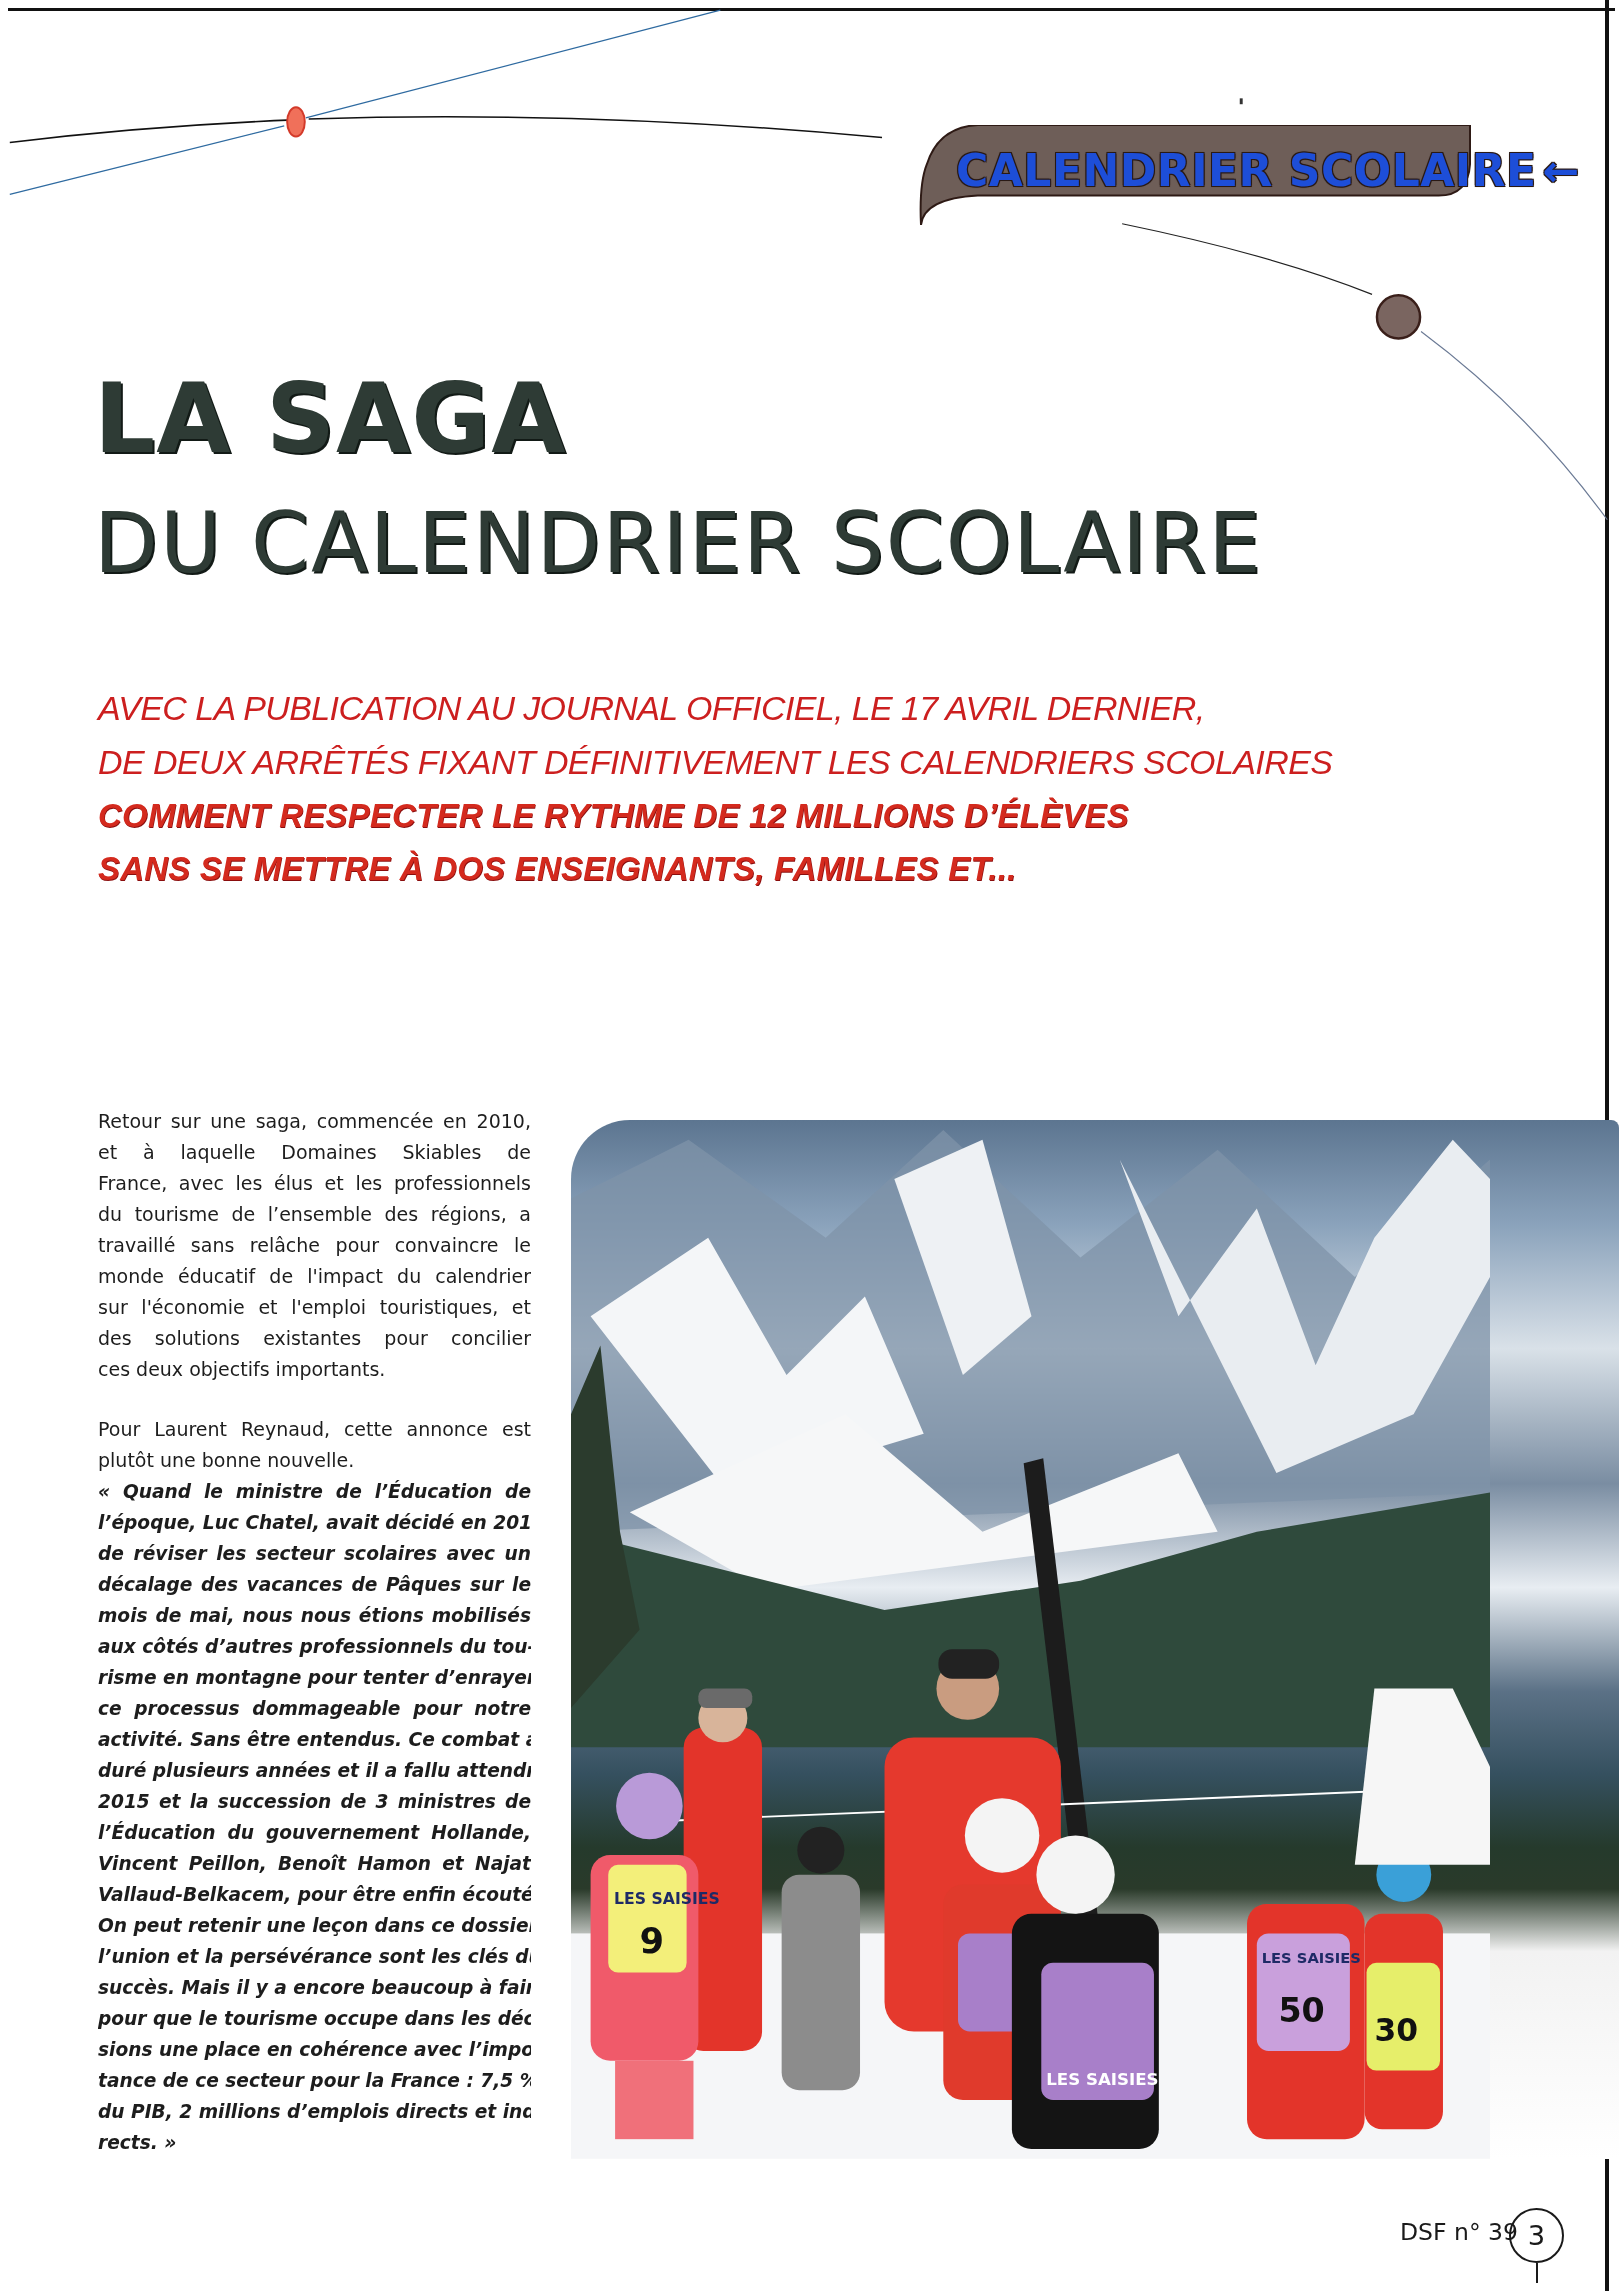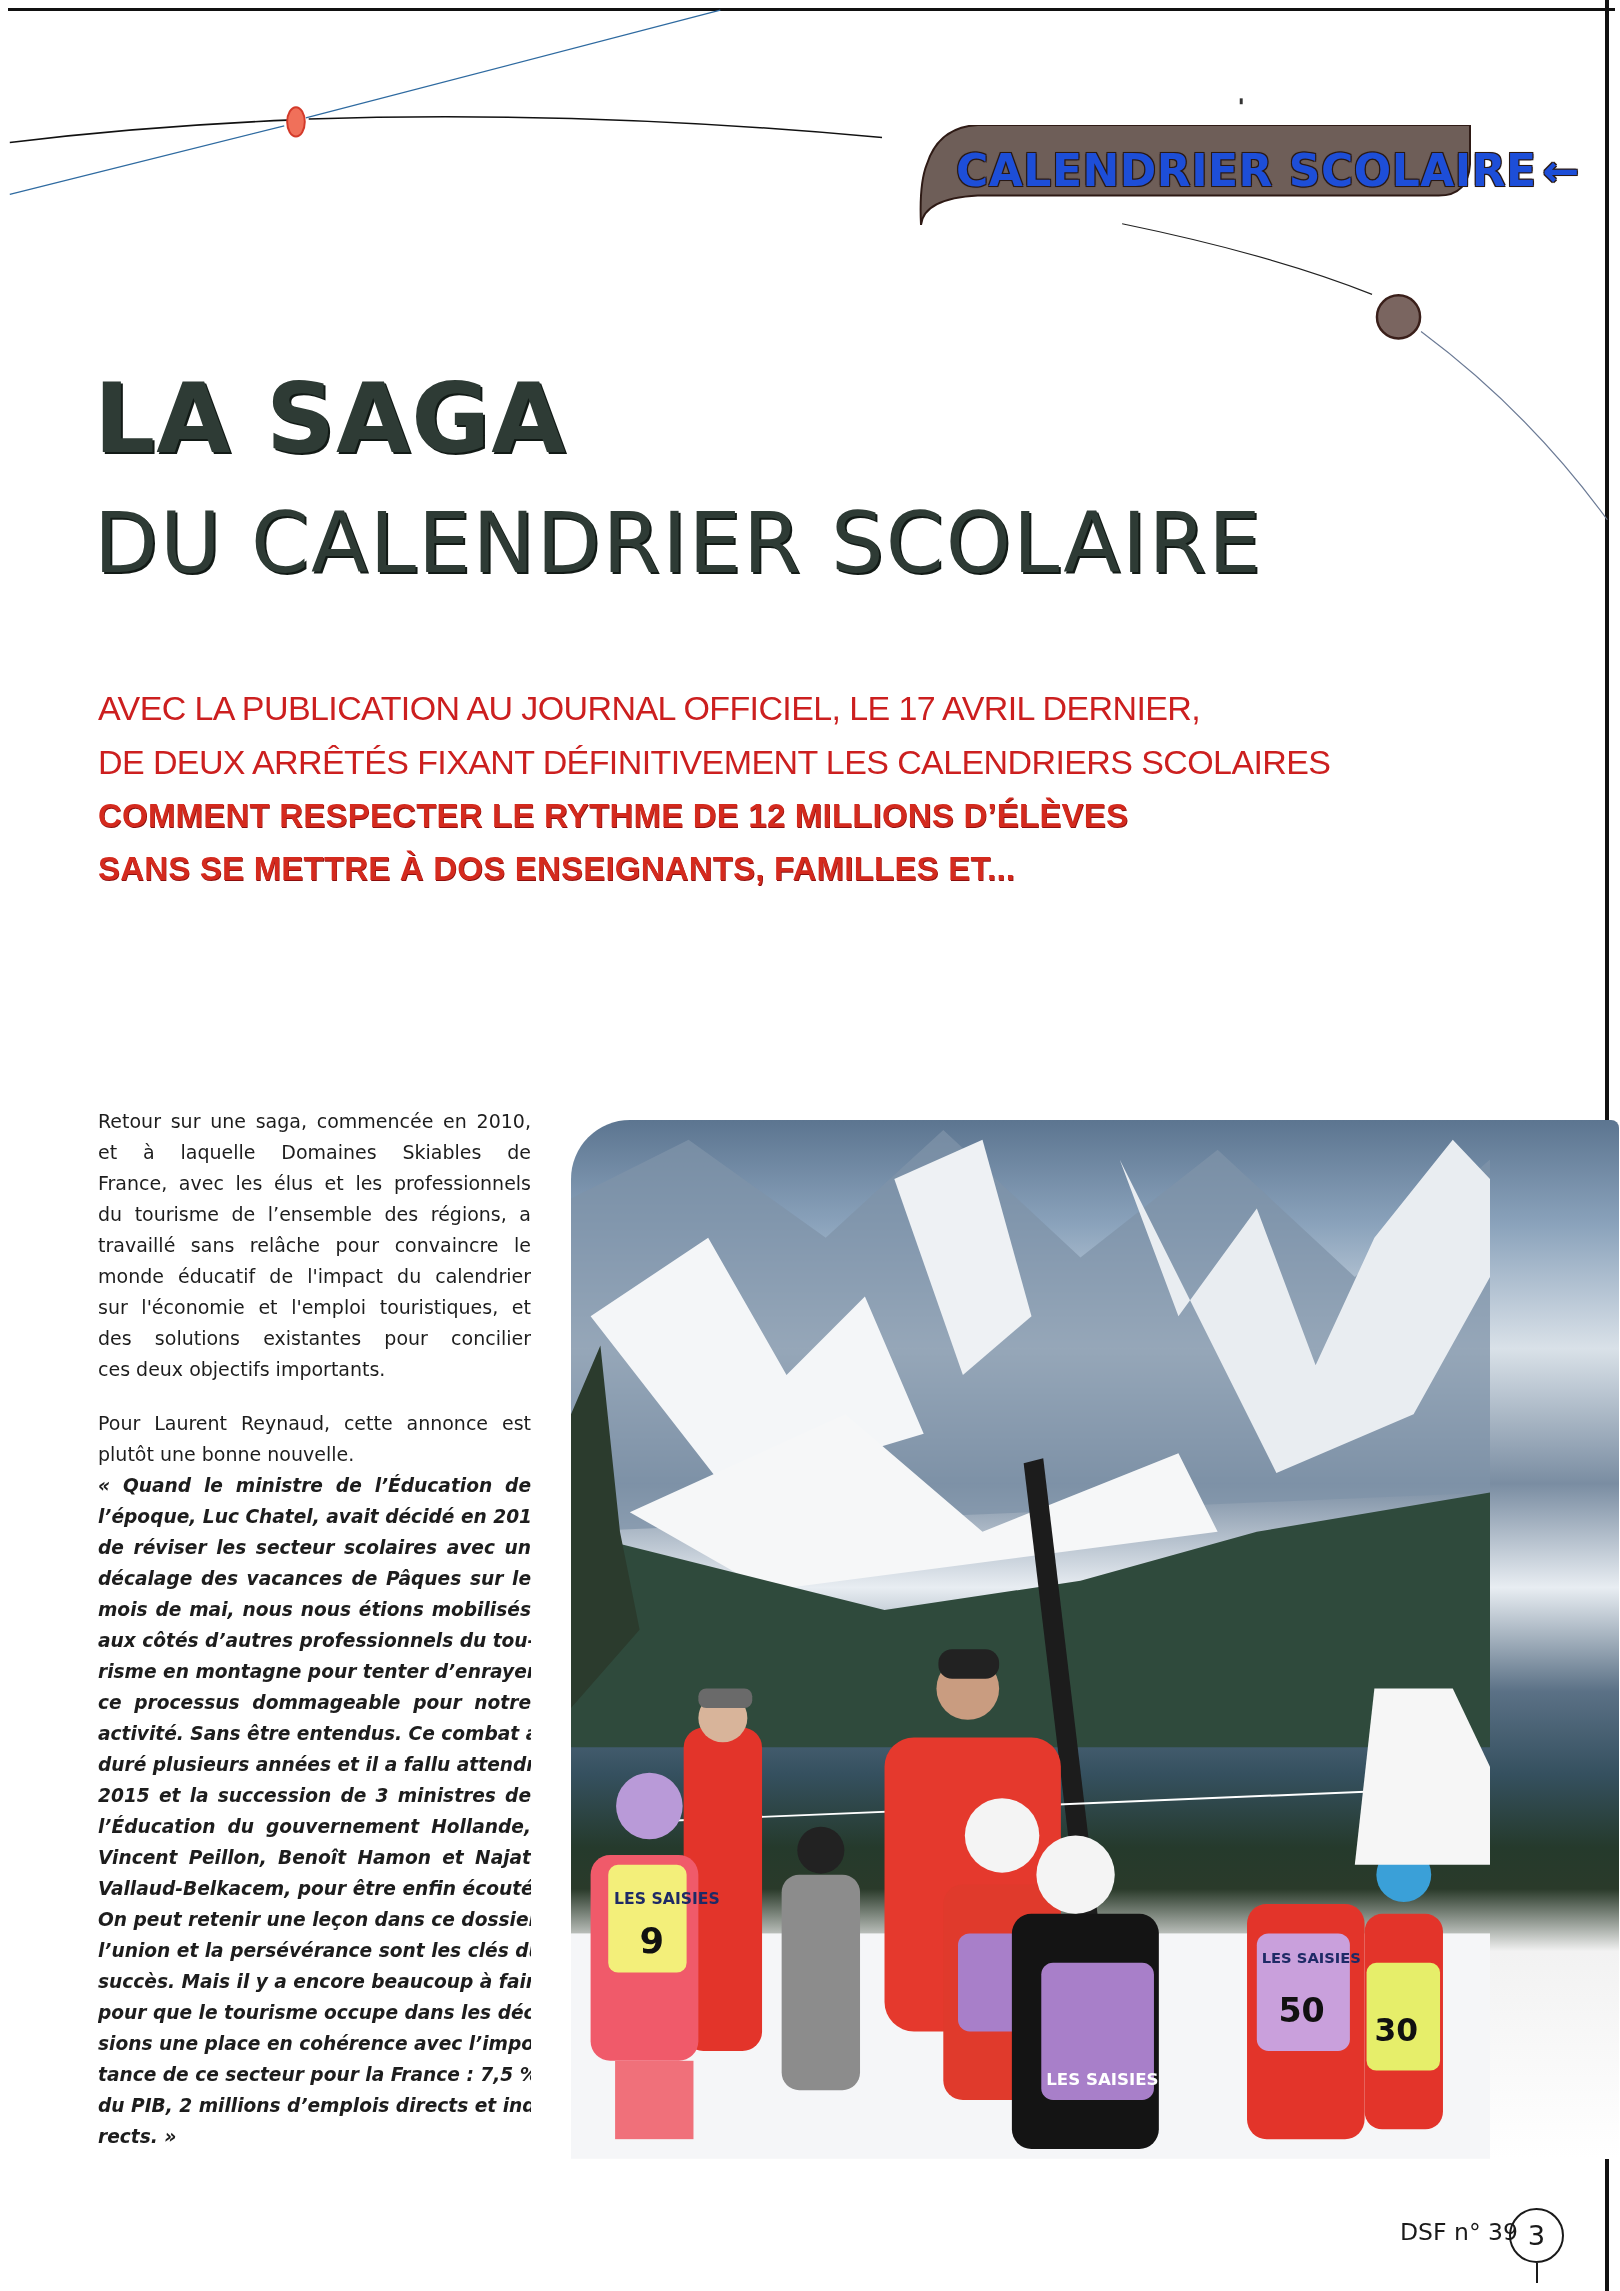--- a/index.html
+++ b/index.html
@@ -29,39 +29,39 @@
     .title-sub {
       position: absolute; left: 94px; top: 495px;
       font-family: "DejaVu Sans", sans-serif; font-weight: normal;
       font-size: 83px; line-height: 98px; color: #2e3b35; letter-spacing: 2px;
       text-shadow: 2px 2px 0 #121a16;
       white-space: nowrap;
     }
 
     .intro {
       position: absolute; left: 98px; top: 681px; width: 1304px;
-      font-family: "Liberation Sans", sans-serif; color: #cc1f1f;
+      font-family: "Liberation Sans", sans-serif; color: #cc1f1f; font-style: italic;
     }
     .intro-line {
       font-size: 34px; line-height: 54px; letter-spacing: -0.6px; white-space: nowrap;
       font-stretch: condensed; transform-origin: left center;
     }
     .intro-bold {
       font-family: "Liberation Sans", sans-serif; font-weight: bold;
       font-size: 33px; line-height: 53px; letter-spacing: 0.2px; white-space: nowrap;
       color: #d42a1e;
       text-shadow: 0.6px 0.6px 0 #8a0d0d;
     }
 
     .body-col {
       position: absolute; left: 98px; top: 1106px; width: 433px;
       font-family: "DejaVu Sans", sans-serif; font-size: 19px; line-height: 31px;
       color: #1d1d1d; text-align: justify;
     }
-    .para { margin-bottom: 23px; }
+    .para { margin-bottom: 29px; }
     .para-line { display: block; text-align: justify; text-align-last: justify; white-space: nowrap; overflow: hidden; }
     .para-line.last { text-align-last: left; }
     .quote { font-style: italic; font-weight: bold; font-family: "DejaVu Sans", sans-serif; font-size: 18.6px; }
     .bold { font-weight: normal; }
 
     .photo {
       position: absolute; left: 571px; top: 1120px; width: 1048px; height: 1039px;
       border-top-left-radius: 59px; border-top-right-radius: 7.8px;
       overflow: hidden;
       background: linear-gradient(180deg, #5c7590 0%, #8aa2bb 10%, #d9e1e8 22%, #7a8da2 35%, #e8edf2 45%, #5b7186 55%, #35505f 63%, #253a2c 70%, #2a3a2a 74%, #f2f2f2 80%, #ffffff 100%);

